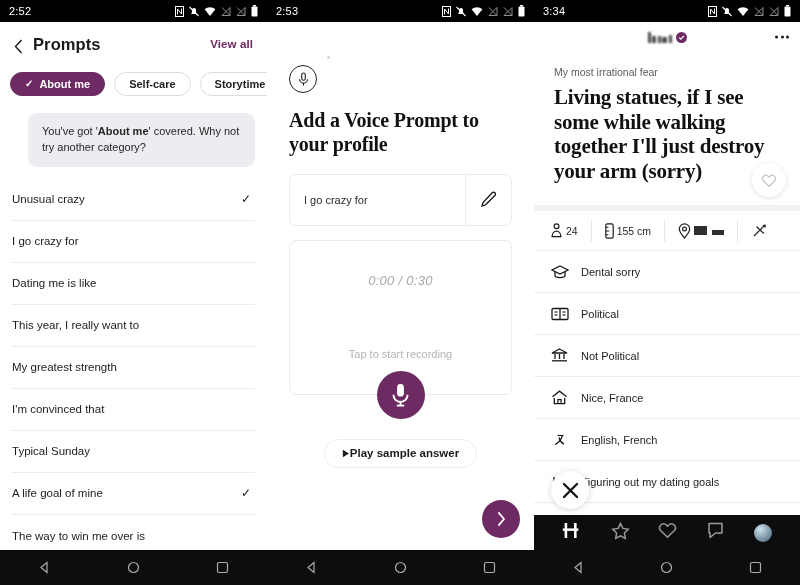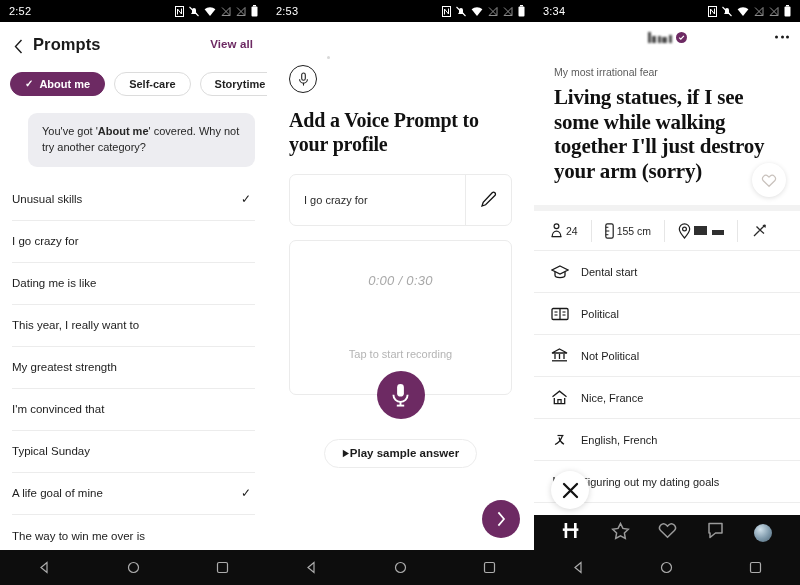--- a/index.html
+++ b/index.html
@@ -213,21 +213,21 @@
         <span>Storytime</span>
       </div>
     </div>
 
     <div class="banner">
       <span>You've got '</span><b>About me</b><span>' covered. Why not try another category?</span>
     </div>
 
     <div class="p1-list">
       <div class="p1-item">
-        <span>Unusual skills</span>
+        <span>Unusual crazy</span>
         <span class="chk">✓</span>
       </div>
       <div class="p1-item">
         <span>I go crazy for</span>
       </div>
       <div class="p1-item">
         <span>Dating me is like</span>
       </div>
       <div class="p1-item">
         <span>This year, I really want to</span>
@@ -457,21 +457,21 @@
       </div>
     </div>
 
     <div class="p3-info">
       <span class="ic">
           <svg width="18" height="14" viewBox="0 0 18 14">
             <path d="M9 1 17 5 9 9 1 5z" fill="none" stroke="#1a1a1a" stroke-width="1.3"></path>
             <path d="M4 6.7v3.6c0 1.4 2.2 2.3 5 2.3s5-.9 5-2.3V6.7" fill="none" stroke="#1a1a1a" stroke-width="1.3"></path>
           </svg>
         </span>
-      <span>Dental start</span>
+      <span>Dental sorry</span>
     </div>
     <div class="p3-info">
       <span class="ic">
           <svg width="18" height="14" viewBox="0 0 18 14">
             <rect x="1" y="1.5" width="16" height="11" rx="1.2" fill="none" stroke="#1a1a1a" stroke-width="1.3"></rect>
             <line x1="9" y1="1.5" x2="9" y2="12.5" stroke="#1a1a1a" stroke-width="1.3"></line>
             <line x1="3.5" y1="5" x2="6.5" y2="5" stroke="#1a1a1a" stroke-width="1.1"></line>
             <line x1="11.5" y1="5" x2="14.5" y2="5" stroke="#1a1a1a" stroke-width="1.1"></line>
             <line x1="3.5" y1="8" x2="6.5" y2="8" stroke="#1a1a1a" stroke-width="1.1"></line>
             <line x1="11.5" y1="8" x2="14.5" y2="8" stroke="#1a1a1a" stroke-width="1.1"></line>

